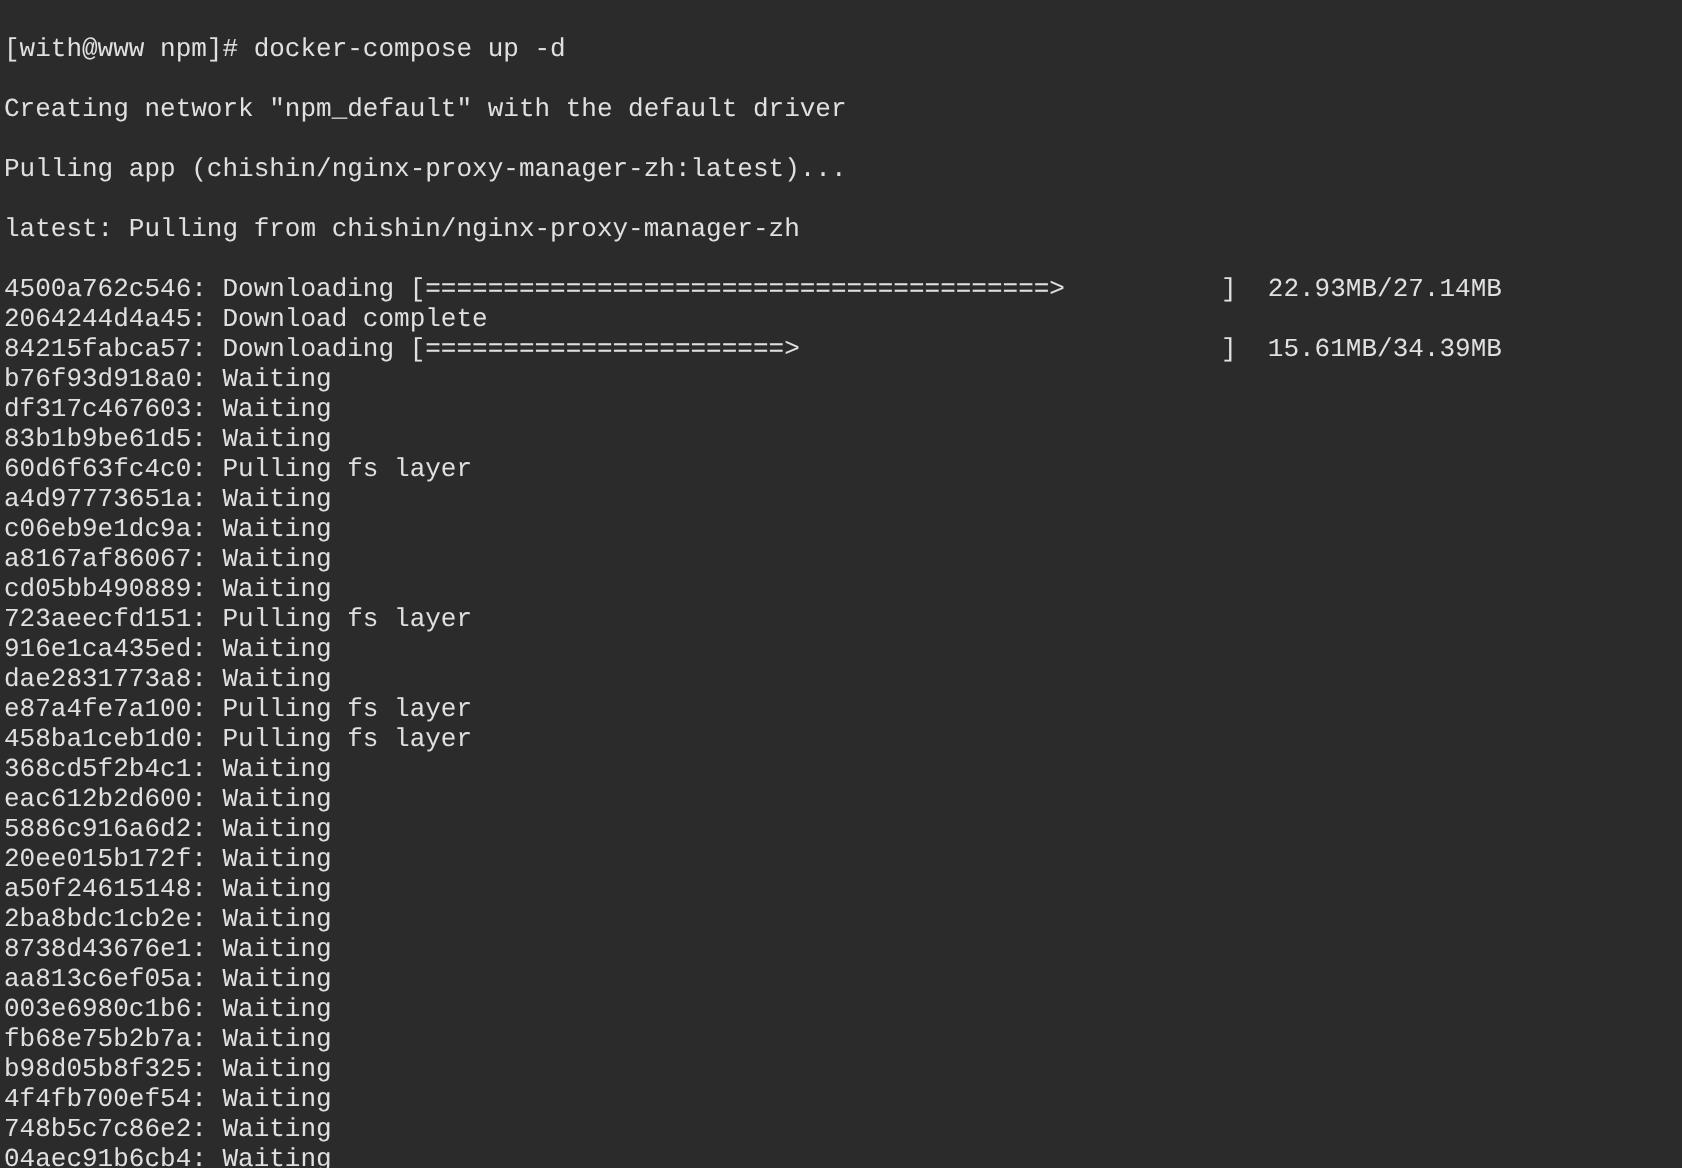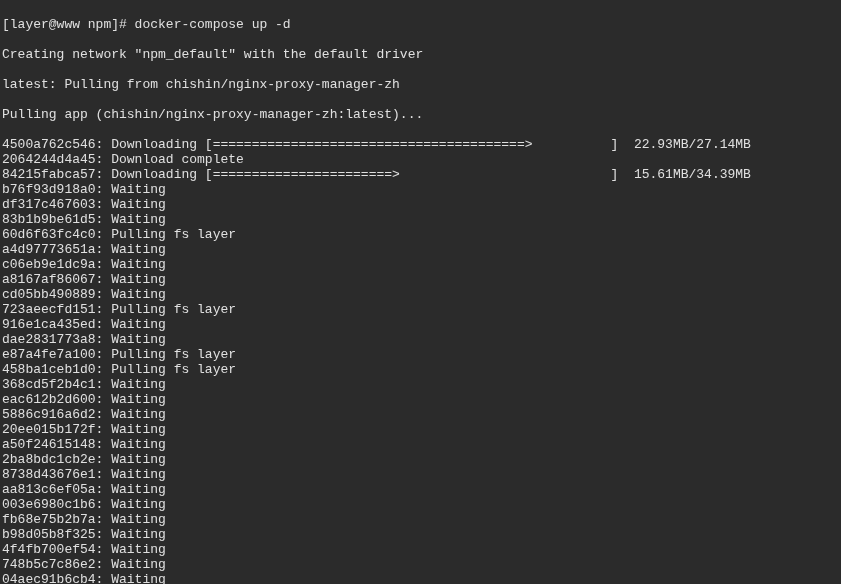--- a/index.html
+++ b/index.html
@@ -22,19 +22,19 @@
       white-space: pre;
     }
     .line {
       display: block;
     }
   </style>
 </head>
 <body>
 
 <div class="terminal">
-<span class="line">[layer@www npm]# docker-compose up -d</span>
+<span class="line">[with@www npm]# docker-compose up -d</span>
 <span class="line">Creating network "npm_default" with the default driver</span>
+<span class="line">Pulling app (chishin/nginx-proxy-manager-zh:latest)...</span>
 <span class="line">latest: Pulling from chishin/nginx-proxy-manager-zh</span>
-<span class="line">Pulling app (chishin/nginx-proxy-manager-zh:latest)...</span>
 <div id="layers-container"><span class="line">4500a762c546: Downloading [========================================&gt;          ]  22.93MB/27.14MB</span><span class="line">2064244d4a45: Download complete</span><span class="line">84215fabca57: Downloading [=======================&gt;                           ]  15.61MB/34.39MB</span><span class="line">b76f93d918a0: Waiting</span><span class="line">df317c467603: Waiting</span><span class="line">83b1b9be61d5: Waiting</span><span class="line">60d6f63fc4c0: Pulling fs layer</span><span class="line">a4d97773651a: Waiting</span><span class="line">c06eb9e1dc9a: Waiting</span><span class="line">a8167af86067: Waiting</span><span class="line">cd05bb490889: Waiting</span><span class="line">723aeecfd151: Pulling fs layer</span><span class="line">916e1ca435ed: Waiting</span><span class="line">dae2831773a8: Waiting</span><span class="line">e87a4fe7a100: Pulling fs layer</span><span class="line">458ba1ceb1d0: Pulling fs layer</span><span class="line">368cd5f2b4c1: Waiting</span><span class="line">eac612b2d600: Waiting</span><span class="line">5886c916a6d2: Waiting</span><span class="line">20ee015b172f: Waiting</span><span class="line">a50f24615148: Waiting</span><span class="line">2ba8bdc1cb2e: Waiting</span><span class="line">8738d43676e1: Waiting</span><span class="line">aa813c6ef05a: Waiting</span><span class="line">003e6980c1b6: Waiting</span><span class="line">fb68e75b2b7a: Waiting</span><span class="line">b98d05b8f325: Waiting</span><span class="line">4f4fb700ef54: Waiting</span><span class="line">748b5c7c86e2: Waiting</span><span class="line">04aec91b6cb4: Waiting</span></div>
 
 </div>
 
 </body></html>

